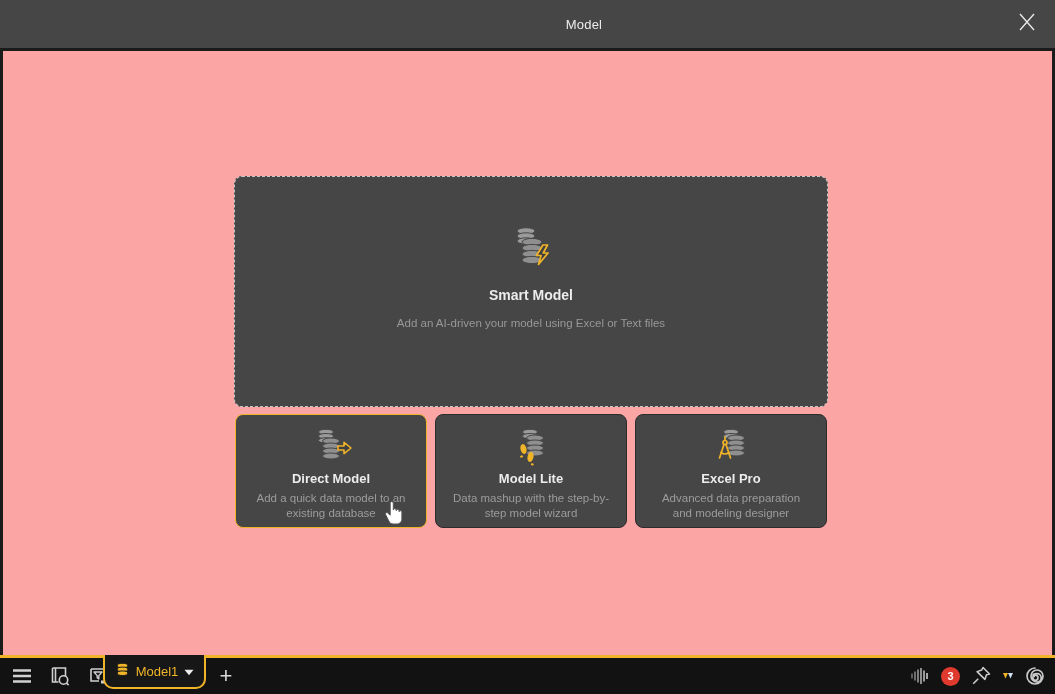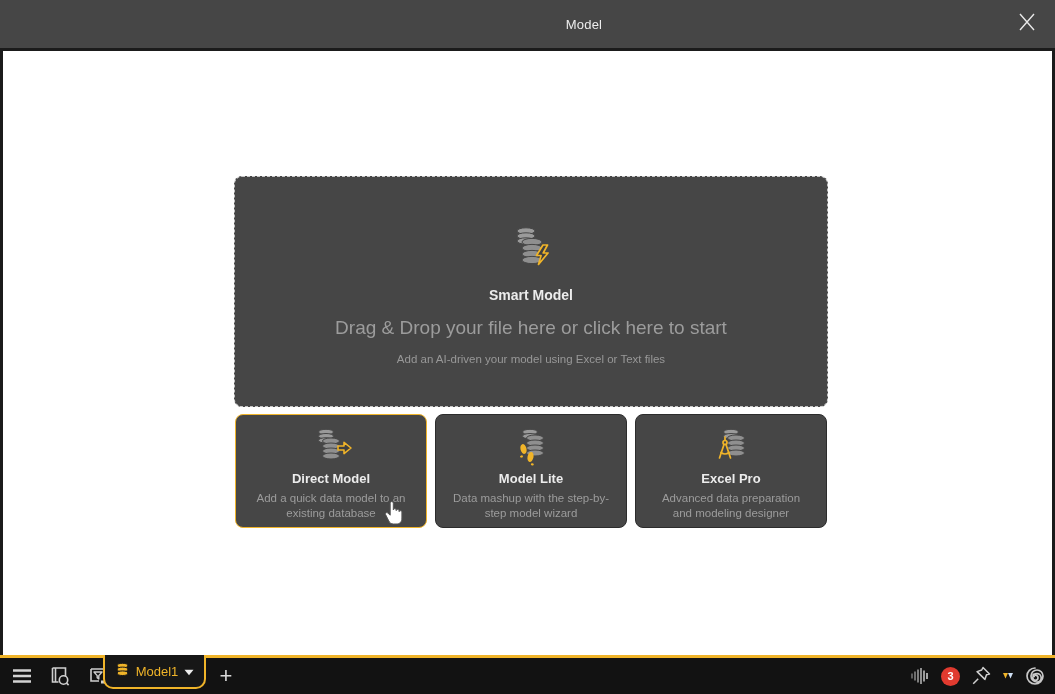--- a/index.html
+++ b/index.html
@@ -10,21 +10,21 @@
   
   .titlebar { position:absolute; left:0; top:0; width:1055px; height:48px; background:#464646; }
   .titlebar .title { position:absolute; left:584px; top:50%; transform:translate(-50%,-50%);
                      color:#ededed; font-size:13px; letter-spacing:.2px; }
   .close-btn { position:absolute; right:14px; top:50%; transform:translateY(-50%);
                width:28px; height:28px; display:flex; align-items:center; justify-content:center;
                cursor:pointer; }
 
   
   .body { position:absolute; left:0; top:48px; width:1055px; height:608px;
-          background:#ffffff; border:3px solid #1b1b1b; border-bottom:none; }
+          background:#fca5a5; border:3px solid #1b1b1b; border-bottom:none; }
 
   .dropzone { position:absolute; left:231px; top:125px; width:594px; height:231px;
               background:#464646; border:1px dashed #c6c6c6; border-radius:8px;
               display:flex; flex-direction:column; align-items:center; cursor:pointer; }
   .dz-icon { margin-top:44px; }
   .dz-title { margin-top:10px; color:#ececec; font-size:14px; font-weight:bold; }
   .dz-main  { margin-top:14px; color:#9c9c9c; font-size:19px; }
   .dz-sub   { margin-top:14px; color:#989898; font-size:11.5px; }
 
   .cards { position:absolute; left:232px; top:363px; display:flex; gap:8px; }
@@ -92,21 +92,20 @@
           <g fill="#8f8f8f" stroke="#464646" stroke-width="1">
             <ellipse cx="27" cy="21" rx="10" ry="3.6"></ellipse>
             <ellipse cx="27" cy="27" rx="10" ry="3.6"></ellipse>
             <ellipse cx="27" cy="33" rx="10" ry="3.6"></ellipse>
             <ellipse cx="27" cy="39" rx="10" ry="3.6"></ellipse>
           </g>
           <path d="M38 24 l-6.5 10.5 h4.6 l-2.6 9 9.5 -11.5 h-4.8 l4.3 -8 z" fill="#3f3f3f" stroke="#f0b429" stroke-width="1.7" stroke-linejoin="round"></path>
         </svg>
       </div>
       <div class="dz-title">Smart Model</div>
-      <div class="dz-main">Drag &amp; Drop your file here or click here to start</div>
       <div class="dz-sub">Add an AI-driven your model using Excel or Text files</div>
     </div>
 
     <div class="cards">
 
       <div class="card highlighted">
         <div class="c-icon">
           <svg width="46" height="42" viewBox="0 0 46 42">
             <g fill="#9a9a9a" stroke="#464646" stroke-width="1">
               <ellipse cx="18" cy="7" rx="7.5" ry="2.7"></ellipse>

